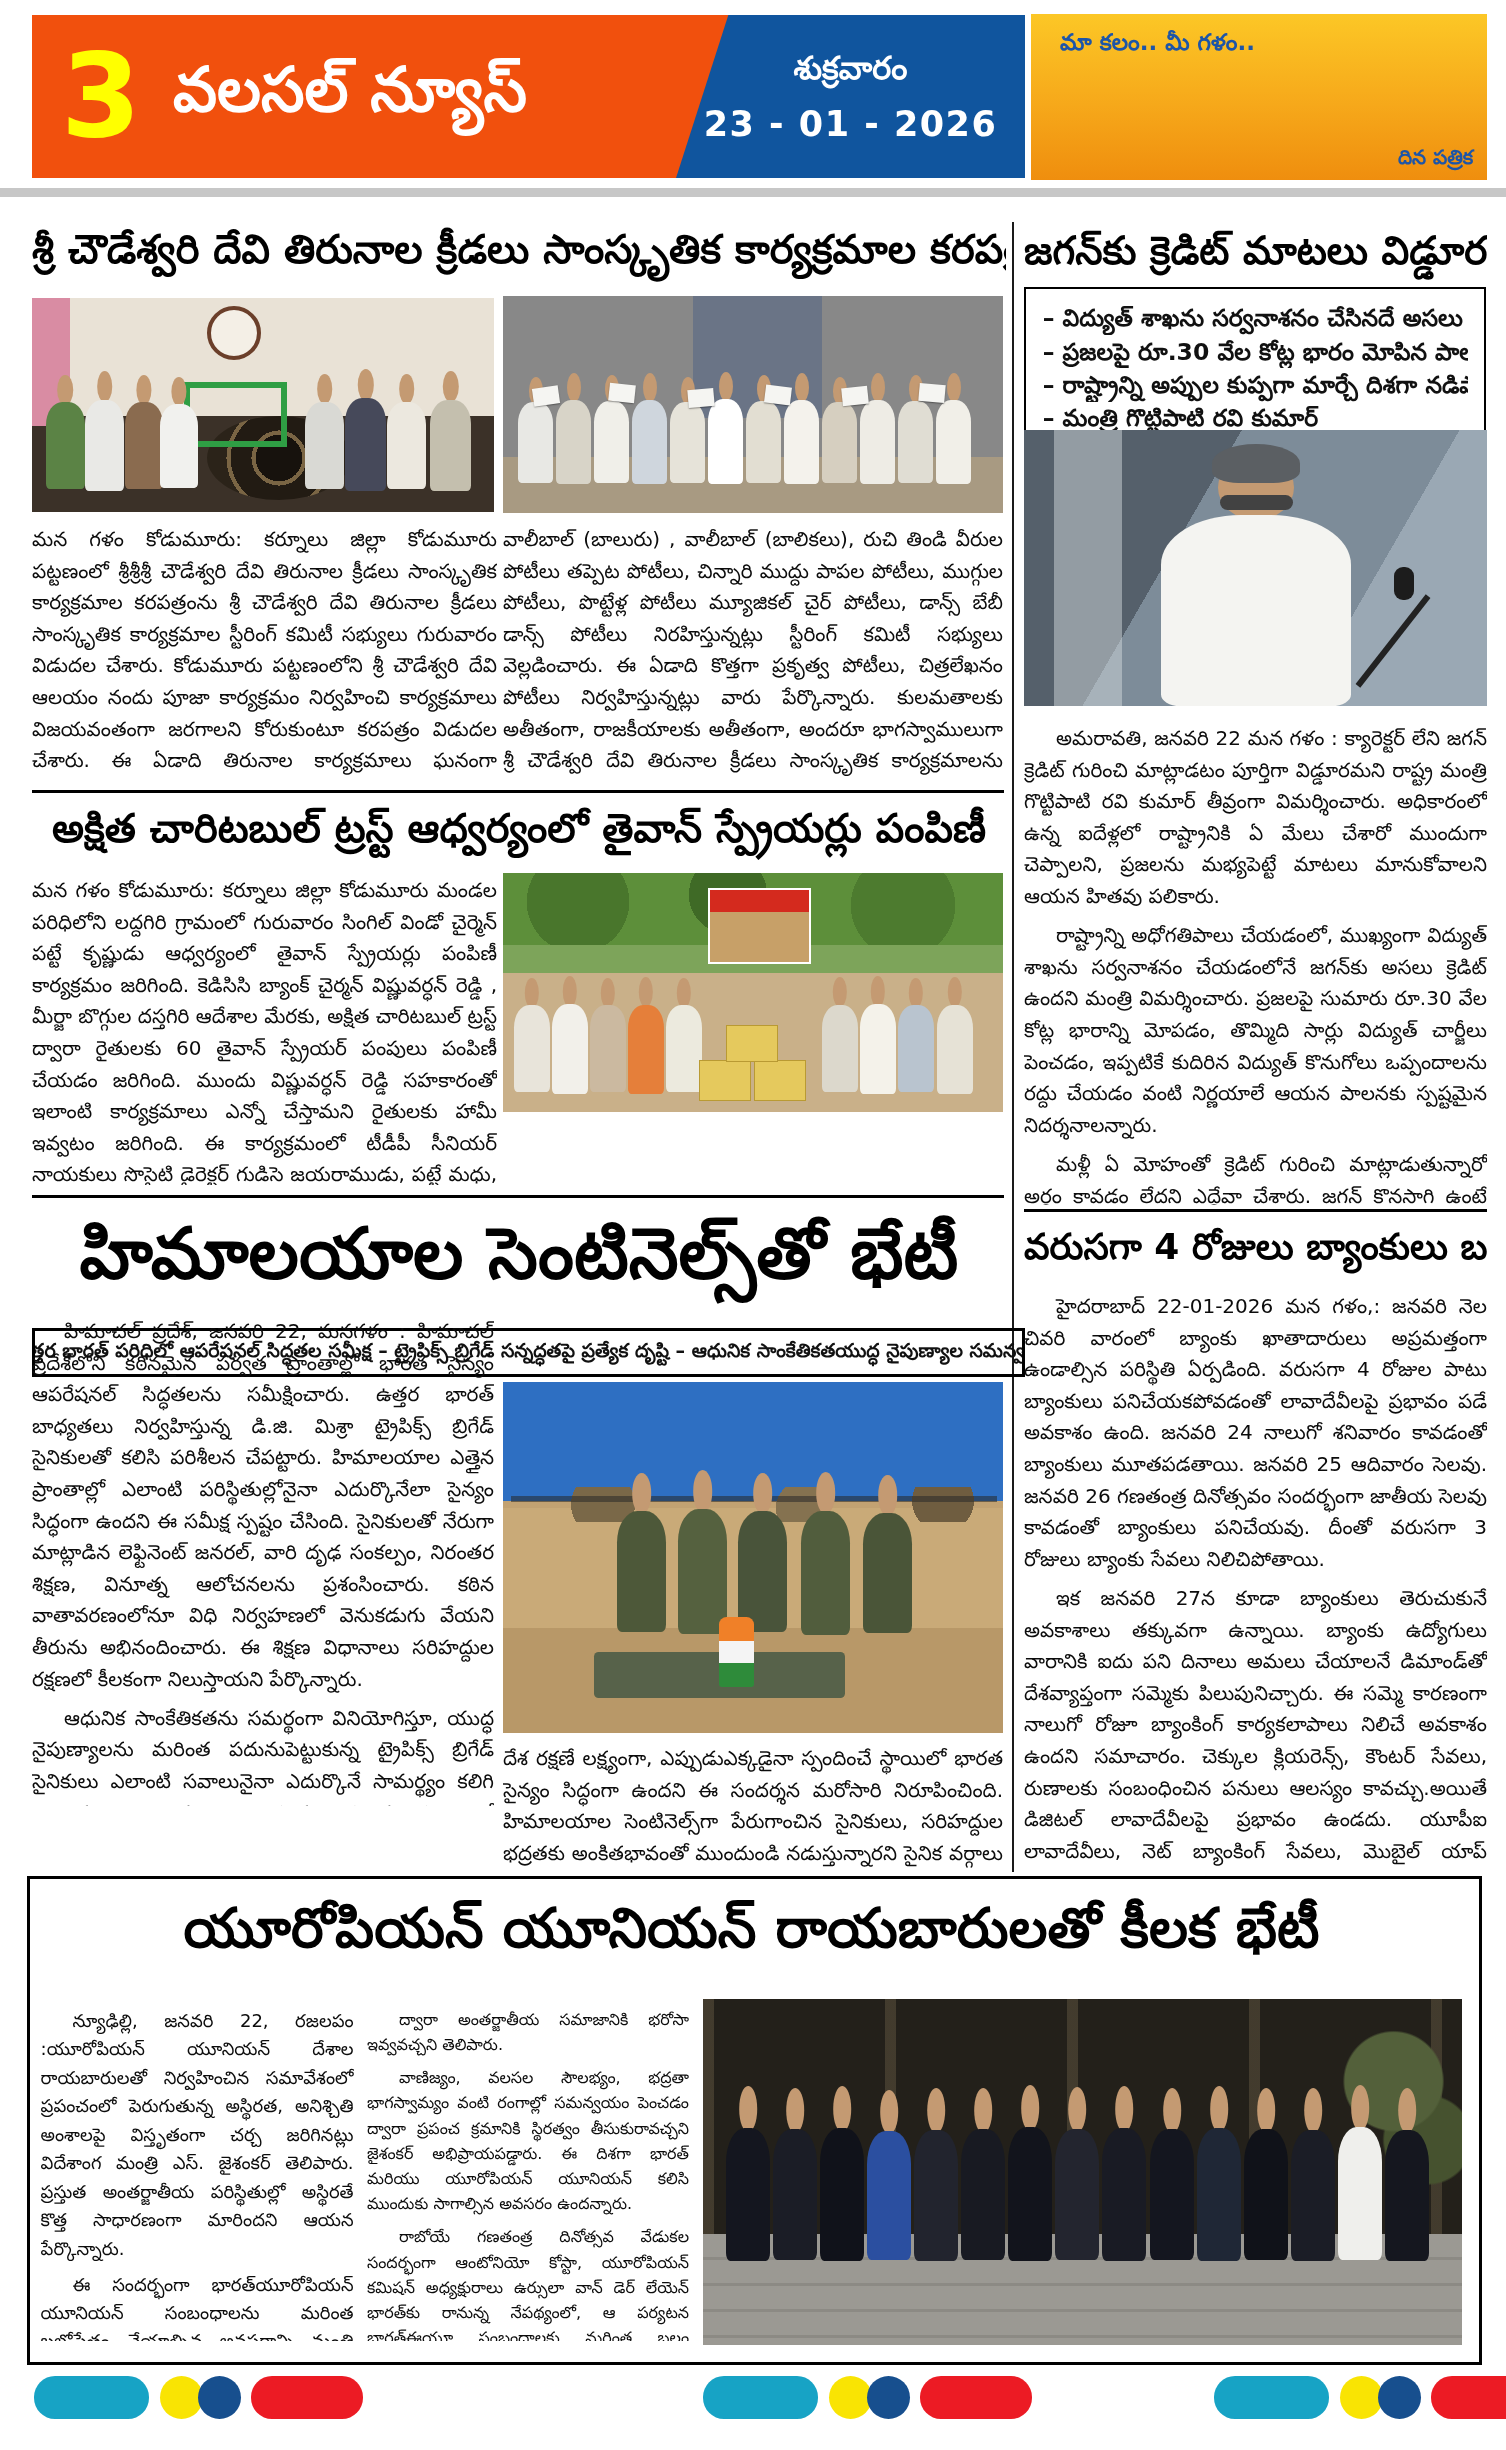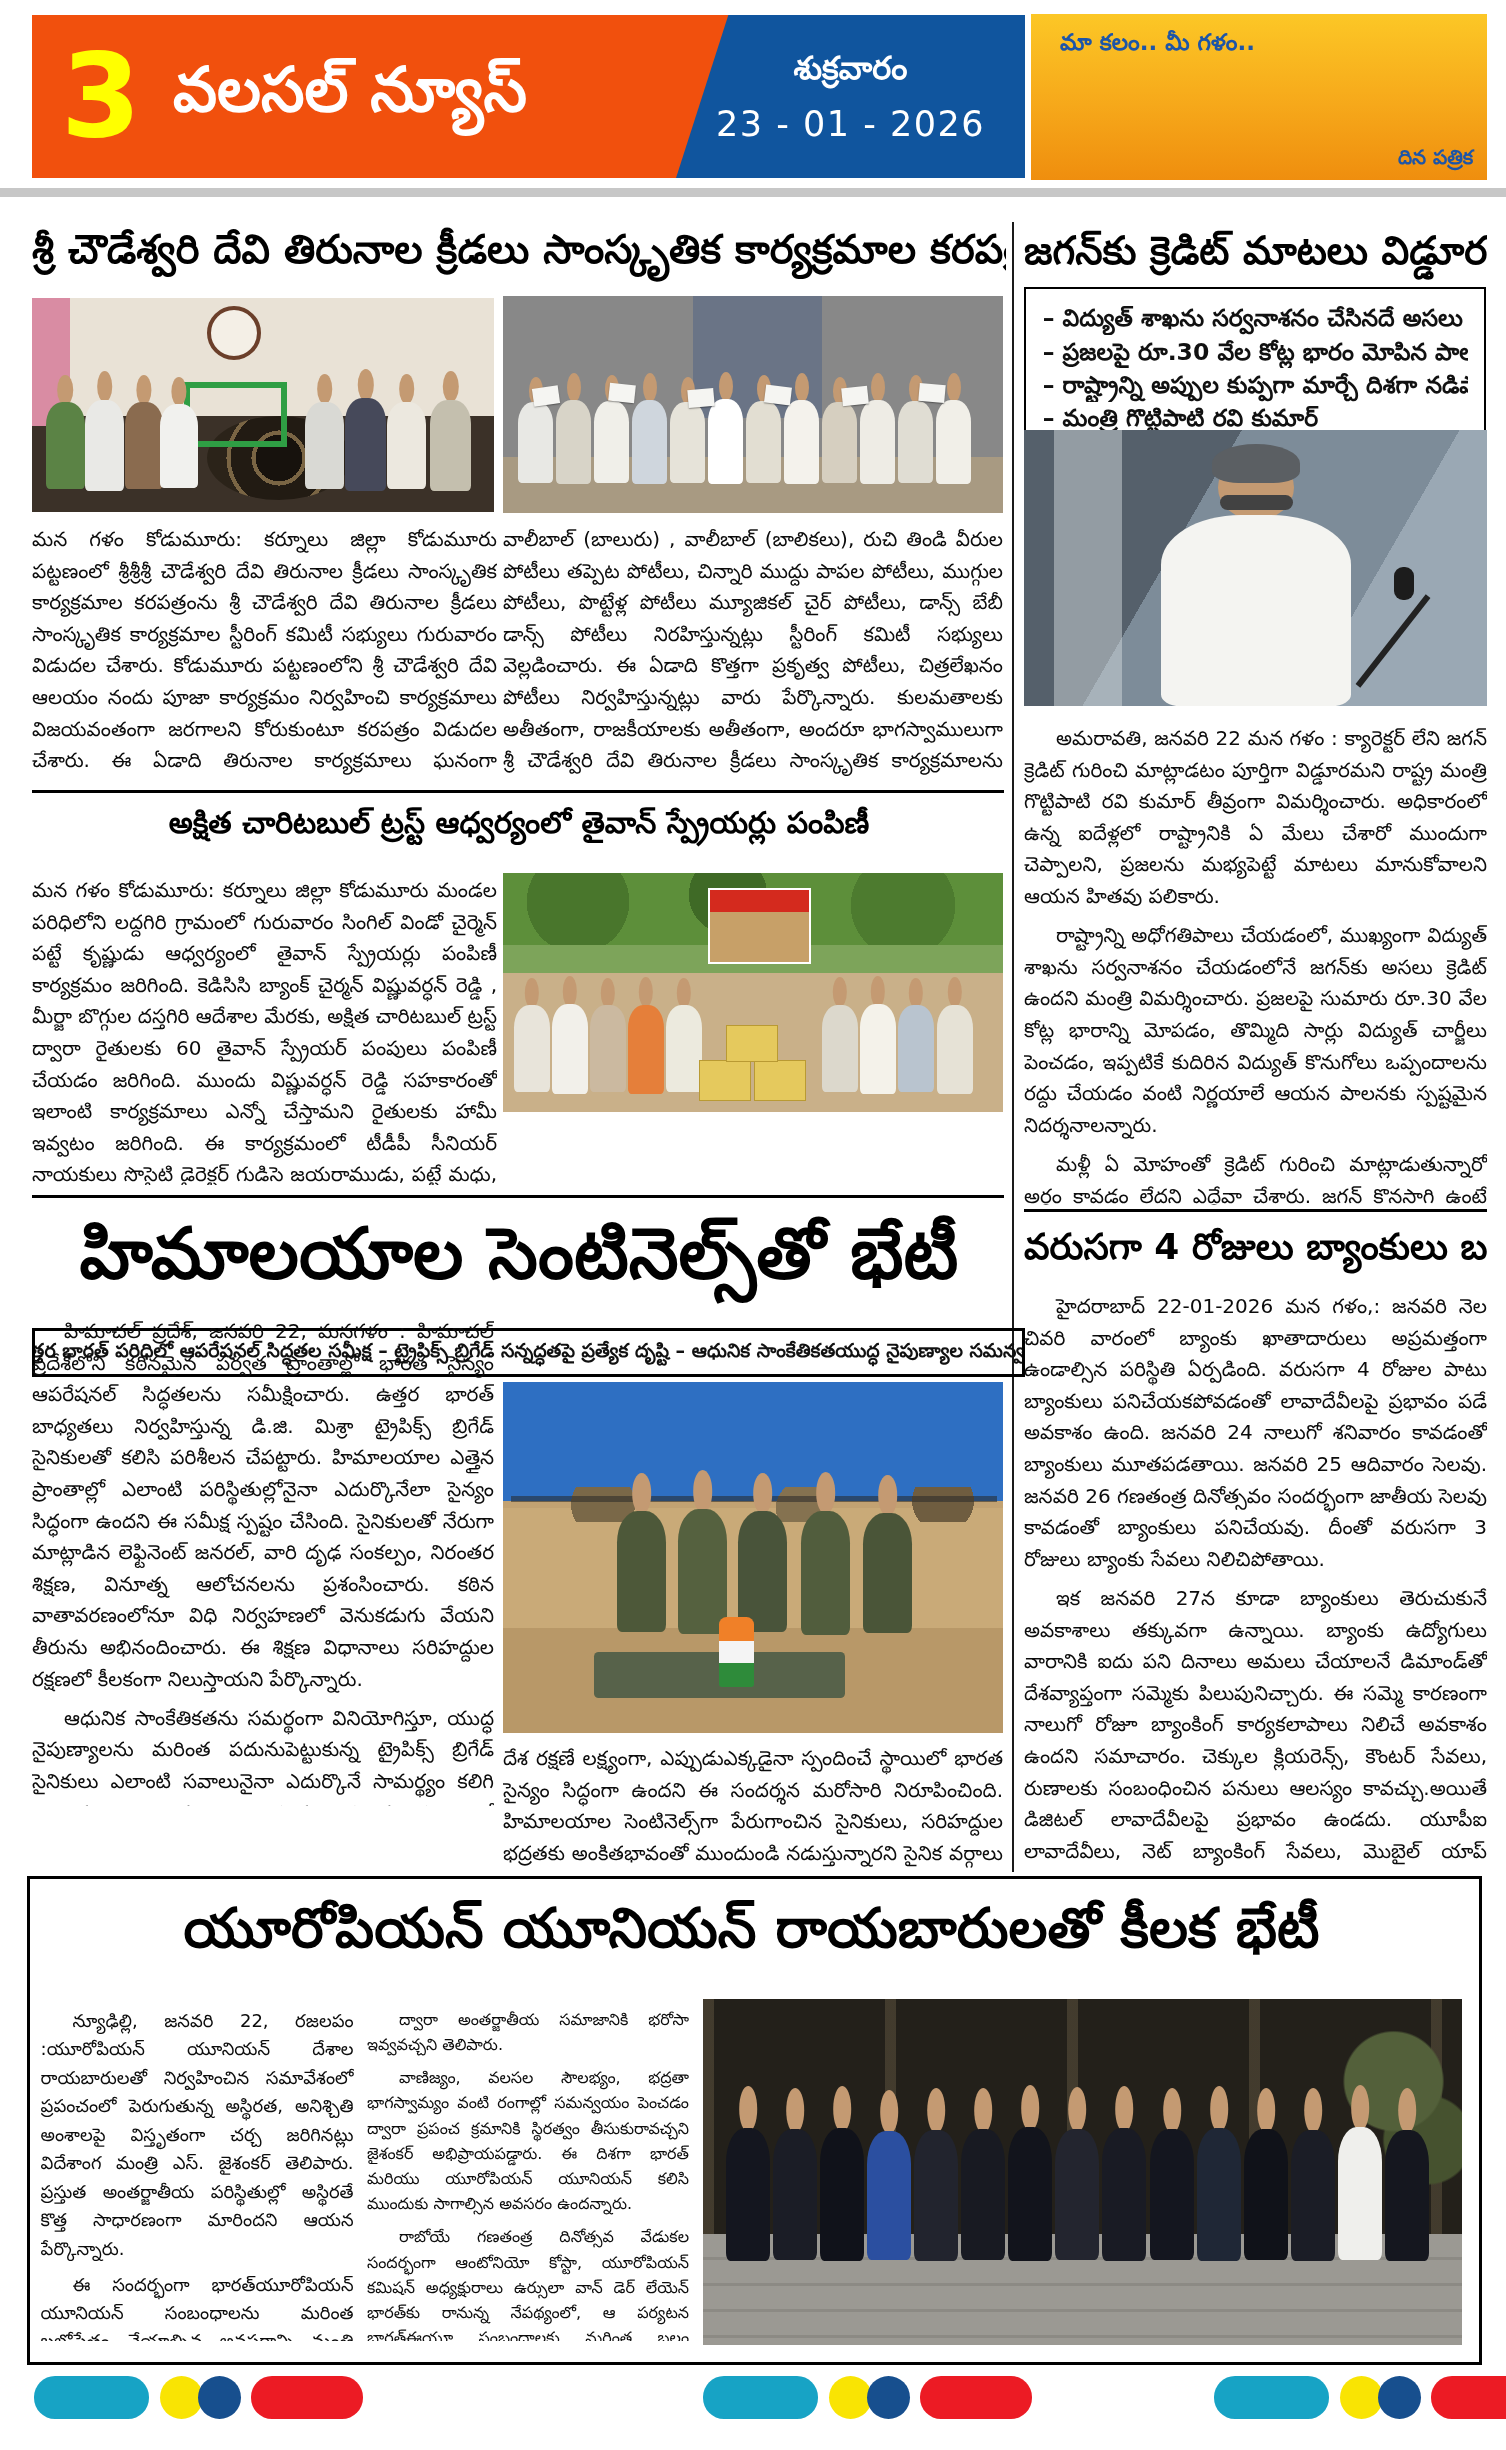--- a/index.html
+++ b/index.html
@@ -7,21 +7,21 @@
         font-family:"DejaVu Sans","Liberation Sans",sans-serif;color:#111;}
   
   .hdr-orange{position:absolute;left:32px;top:15px;width:710px;height:163px;background:#f1500d;
               clip-path:polygon(0 0,100% 0,93% 100%,0 100%);display:flex;align-items:center;}
   .pagenum{color:#ffff00;font-size:115px;font-weight:700;line-height:1;margin-left:29px;}
   .section-title{color:#ffffff;font-size:62px;font-weight:700;margin-left:32px;white-space:nowrap;overflow:hidden;}
   .hdr-blue{position:absolute;left:676px;top:15px;width:349px;height:163px;background:#10559e;
             clip-path:polygon(15% 0,100% 0,100% 100%,0 100%);display:flex;flex-direction:column;
             align-items:center;justify-content:center;gap:10.6px;}
   .weekday{color:#fff;font-size:32px;font-weight:700;}
-  .date{color:#fff;font-size:35px;font-weight:400;letter-spacing:1.5px;font-family:"DejaVu Sans",sans-serif;}
+  .date{color:#fff;font-size:35px;font-weight:700;letter-spacing:1.5px;font-family:"DejaVu Sans",sans-serif;}
   .hdr-logo{position:absolute;left:1031px;top:13.7px;width:456px;height:166px;
             background:linear-gradient(180deg,#fcc726 0%,#f6a81a 55%,#ef8e0e 100%);overflow:hidden;}
   .tagline{position:absolute;left:29px;top:15px;color:#1d55a8;font-size:23px;font-weight:700;}
   .logo-row{position:absolute;left:0;top:39px;width:100%;height:114px;}
   .logo-word{position:absolute;top:4.6px;color:#fff;font-size:79px;font-weight:700;line-height:1.1;
              text-shadow:-2.3px -2.3px 0 #333,2.3px -2.3px 0 #333,-2.3px 2.3px 0 #333,2.3px 2.3px 0 #333,3.8px 4.6px 3px rgba(0,0,0,.45);}
   .logo-word.w1{left:29px;}
   .logo-word.w2{left:266px;}
   .emblem{position:absolute;left:194px;top:0px;width:70px;height:114px;background:#26a42f;display:block;}
   .emblem .fist{position:absolute;left:9px;top:23px;width:49px;height:79px;background:#e02330;
@@ -130,21 +130,21 @@
     <span class="paper" style="left:262px;top:90px;width:26px;height:18px;transform:rotate(7deg);"></span>
     <span class="paper" style="left:339px;top:91px;width:26px;height:18px;transform:rotate(-6deg);"></span>
     <span class="paper" style="left:416px;top:88px;width:26px;height:18px;transform:rotate(5deg);"></span>
   </div>
 
   <div class="body-text" style="left:32px;top:524px;width:465px;height:252px;">మన గళం కోడుమూరు: కర్నూలు జిల్లా కోడుమూరు పట్టణంలో శ్రీశ్రీశ్రీ చౌడేశ్వరి దేవి తిరునాల క్రీడలు సాంస్కృతిక కార్యక్రమాల కరపత్రంను శ్రీ చౌడేశ్వరి దేవి తిరునాల క్రీడలు సాంస్కృతిక కార్యక్రమాల స్టీరింగ్ కమిటీ సభ్యులు గురువారం విడుదల చేశారు. కోడుమూరు పట్టణంలోని శ్రీ చౌడేశ్వరి దేవి ఆలయం నందు పూజా కార్యక్రమం నిర్వహించి కార్యక్రమాలు విజయవంతంగా జరగాలని కోరుకుంటూ కరపత్రం విడుదల చేశారు. ఈ ఏడాది తిరునాల కార్యక్రమాలు ఘనంగా నిర్వహించేందుకు కమిటీ సభ్యులు కృషి చేస్తున్నారని పేర్కొన్నారు. మొత్తం 18 కార్యక్రమాలు శ్రీ చౌడేశ్వరి దేవి తిరునాల సందర్భంగా నిర్వహిస్తున్నట్లు కమిటీ సభ్యులు వెల్లడించారు. మొదటగా 23 వ తేదీ న క్రికెట్ పోటీలతో ఈ క్రీడలు ప్రారంభం అవుతాయని తెలిపారు. వ్యాసరచన పోటీలు, ప్రక్తుత్వ పోటీలు, చిత్రలేఖనం పోటీలు, స్లో సైకిల్ పోటీలు, చదరంగం పోటీలు, ఉమ్మడి జిల్లా స్థాయిలో కబడ్డీ పోటీలు, ఓపెన్ టెన్నిస్ పోటీలు, గోనె సంచి తో పరిగెత్తే పోటీలు,</div>
   <div class="body-text" style="left:503px;top:524px;width:500px;height:252px;">వాలీబాల్ (బాలురు) , వాలీబాల్ (బాలికలు), రుచి తిండి వీరుల పోటీలు తప్పెట పోటీలు, చిన్నారి ముద్దు పాపల పోటీలు, ముగ్గుల పోటీలు, పొట్టేళ్ల పోటీలు మ్యూజికల్ చైర్ పోటీలు, డాన్స్ బేబీ డాన్స్ పోటీలు నిరహిస్తున్నట్లు స్టీరింగ్ కమిటీ సభ్యులు వెల్లడించారు. ఈ ఏడాది కొత్తగా ప్రకృత్వ పోటీలు, చిత్రలేఖనం పోటీలు నిర్వహిస్తున్నట్లు వారు పేర్కొన్నారు. కులమతాలకు అతీతంగా, రాజకీయాలకు అతీతంగా, అందరూ భాగస్వాములుగా శ్రీ చౌడేశ్వరి దేవి తిరునాల క్రీడలు సాంస్కృతిక కార్యక్రమాలను నిరహిస్తున్నట్లు తెలిపారు. కులమతాలకు అతీతంగా ఈ కార్యక్రమాలను విజయవంతం చెయ్యాలని కోరారు. దాతల సహకారం తో ఈ కార్యక్రమాలను ఘనంగా నిర్వహించేందుకు ప్రతి ఒక్కరూ సహకారం అందించాలని విజ్ఞప్తి చేసారు.</div>
 
   <div class="hrule" style="left:32px;top:790px;width:972px;"></div>
 
-  <div class="headline" style="left:32px;top:805px;width:974px;font-size:30px;">అక్షిత చారిటబుల్ ట్రస్ట్ ఆధ్వర్యంలో తైవాన్ స్ప్రేయర్లు పంపిణీ</div>
+  <div class="headline" style="left:32px;top:805px;width:974px;font-size:40px;">అక్షిత చారిటబుల్ ట్రస్ట్ ఆధ్వర్యంలో తైవాన్ స్ప్రేయర్లు పంపిణీ</div>
 
   <div class="body-text" style="left:32px;top:875px;width:465px;height:310px;">మన గళం కోడుమూరు: కర్నూలు జిల్లా కోడుమూరు మండల పరిధిలోని లద్దగిరి గ్రామంలో గురువారం సింగిల్ విండో చైర్మెన్ పట్టే కృష్ణుడు ఆధ్వర్యంలో తైవాన్ స్ప్రేయర్లు పంపిణీ కార్యక్రమం జరిగింది. కెడిసిసి బ్యాంక్ చైర్మన్ విష్ణువర్ధన్ రెడ్డి , మీర్జా బొగ్గుల దస్తగిరి ఆదేశాల మేరకు, అక్షిత చారిటబుల్ ట్రస్ట్ ద్వారా రైతులకు 60 తైవాన్ స్ప్రేయర్ పంపులు పంపిణీ చేయడం జరిగింది. ముందు విష్ణువర్ధన్ రెడ్డి సహకారంతో ఇలాంటి కార్యక్రమాలు ఎన్నో చేస్తామని రైతులకు హామీ ఇవ్వటం జరిగింది. ఈ కార్యక్రమంలో టీడీపీ సీనియర్ నాయకులు సొసైటి డైరెక్టర్ గుడిసె జయరాముడు, పట్టే మధు, కొండాపురం,రామాపురం,అల్లినగరం టిడిపి నాయకులు, రైతులు పాల్గొన్నారు.</div>
 
   <div class="photo" style="left:503px;top:873px;width:500px;height:239px;
        background:linear-gradient(180deg,#5d8f3a 0 30%,#7da45a 30% 42%,#c9b089 42% 100%);">
     <div style="position:absolute;left:0;top:0;width:100%;height:30%;
          background:radial-gradient(circle at 15% 40%,#49762c 0 12%,transparent 12%),radial-gradient(circle at 45% 30%,#3f6a26 0 14%,transparent 14%),radial-gradient(circle at 80% 45%,#4d7b2f 0 13%,transparent 13%);"></div>
     <div class="banner" style="left:205px;top:15px;width:99px;height:72px;"></div>
     <span class="p" style="left:10.6px;bottom:20px;width:36px;height:114px;--c:#e8e4da;"></span>
     <span class="p" style="left:49px;bottom:18px;width:36px;height:118px;--c:#f2f0ea;"></span>

